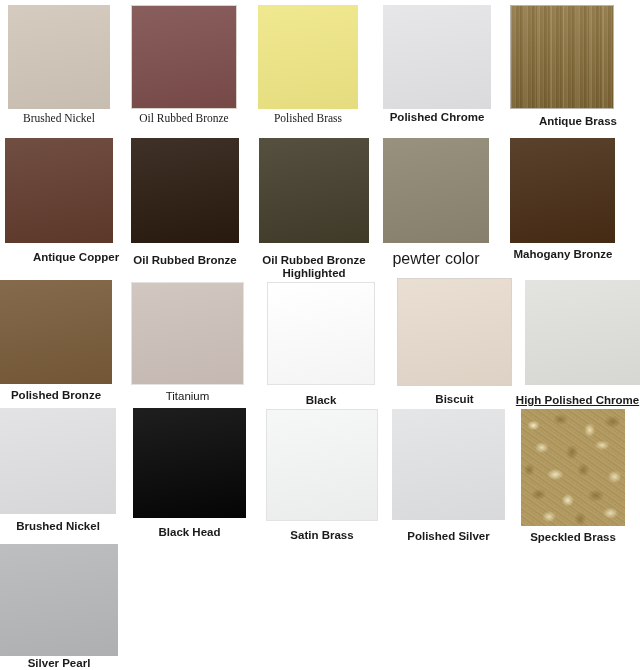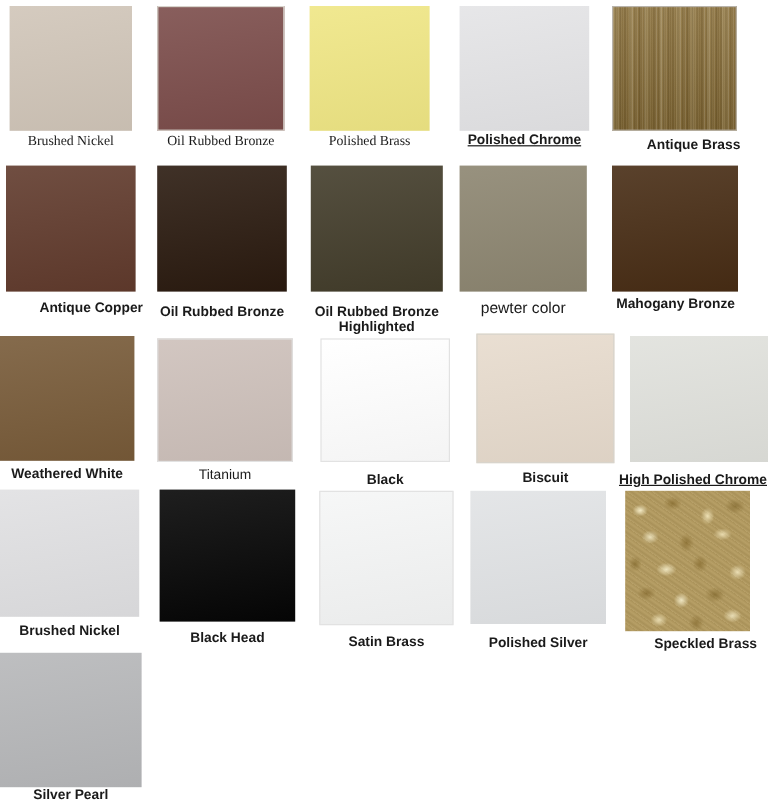--- a/index.html
+++ b/index.html
@@ -54,21 +54,21 @@
     font-size: 11.5px;
     font-weight: 700;
   }
   .lab-sans {
     font-family: "Liberation Sans", sans-serif;
     font-size: 11.5px;
     font-weight: 400;
   }
   .lab-sans-lg {
     font-family: "Liberation Sans", sans-serif;
-    font-size: 13px;
+    font-size: 16px;
     font-weight: 400;
   }
   
   .bd-light { border: 1px solid #e2e2e2; }
   .bd-hair  { border: 1px solid #d8d4cc; }
   .bd-dark  { border: 1px solid #b9b4ac; }
   .bd-none  { border: 0; }
 
   
   .tex-brushed .swatch-inner {
@@ -135,21 +135,21 @@
       <div class="swatch bd-none sheen" style="width: 100px; height: 104px; background: rgb(239, 230, 132);">
         <div class="swatch-inner"></div>
       </div>
     </div>
     <div class="label lab-serif" style="left: 258px; top: 112px; width: 100px;">Polished Brass</div>
     <div class="cell" style="left: 383px; top: 5px; width: 108px; height: 104px;">
       <div class="swatch bd-none sheen" style="width: 108px; height: 104px; background: rgb(228, 228, 230);">
         <div class="swatch-inner"></div>
       </div>
     </div>
-    <div class="label lab-sans-bold" style="left: 383px; top: 111px; width: 108px; text-decoration: underline;">Polished Chrome</div>
+    <div class="label lab-sans-bold" style="left: 383px; top: 111px; width: 108px;">Polished Chrome</div>
     <div class="cell" style="left: 510px; top: 5px; width: 104px; height: 104px;">
       <div class="swatch bd-dark tex-brushed" style="width: 104px; height: 104px; background: rgb(138, 111, 56);">
         <div class="swatch-inner"></div>
       </div>
     </div>
     <div class="label lab-sans-bold" style="left: 526px; top: 115px; width: 104px;">Antique Brass</div>
     <div class="cell" style="left: 5px; top: 138px; width: 108px; height: 105px;">
       <div class="swatch bd-none sheen" style="width: 108px; height: 105px; background: rgb(96, 58, 44);">
         <div class="swatch-inner"></div>
       </div>
@@ -178,21 +178,21 @@
       <div class="swatch bd-none sheen" style="width: 105px; height: 105px; background: rgb(71, 44, 20);">
         <div class="swatch-inner"></div>
       </div>
     </div>
     <div class="label lab-sans-bold" style="left: 508px; top: 248px; width: 110px;">Mahogany Bronze</div>
     <div class="cell" style="left: 0px; top: 280px; width: 112px; height: 104px;">
       <div class="swatch bd-none sheen" style="width: 112px; height: 104px; background: rgb(119, 90, 56);">
         <div class="swatch-inner"></div>
       </div>
     </div>
-    <div class="label lab-sans-bold" style="left: 0px; top: 389px; width: 112px;">Weathered White</div>
+    <div class="label lab-sans-bold" style="left: 0px; top: 389px; width: 112px;">Polished Bronze</div>
     <div class="cell" style="left: 131px; top: 282px; width: 113px; height: 103px;">
       <div class="swatch bd-light sheen" style="width: 113px; height: 103px; background: rgb(205, 192, 186);">
         <div class="swatch-inner"></div>
       </div>
     </div>
     <div class="label lab-sans" style="left: 131px; top: 390px; width: 113px;">Titanium</div>
     <div class="cell" style="left: 267px; top: 282px; width: 108px; height: 103px;">
       <div class="swatch bd-light sheen" style="width: 108px; height: 103px; background: rgb(255, 255, 255);">
         <div class="swatch-inner"></div>
       </div>
@@ -232,20 +232,20 @@
       <div class="swatch bd-none sheen" style="width: 113px; height: 111px; background: rgb(225, 227, 229);">
         <div class="swatch-inner"></div>
       </div>
     </div>
     <div class="label lab-sans-bold" style="left: 392px; top: 530px; width: 113px;">Polished Silver</div>
     <div class="cell" style="left: 521px; top: 409px; width: 104px; height: 117px;">
       <div class="swatch bd-none tex-speckled" style="width: 104px; height: 117px; background: rgb(179, 154, 94);">
         <div class="swatch-inner"></div>
       </div>
     </div>
-    <div class="label lab-sans-bold" style="left: 536px; top: 531px; width: 104px;">Speckled Brass</div>
+    <div class="label lab-sans-bold" style="left: 521px; top: 531px; width: 104px;">Speckled Brass</div>
     <div class="cell" style="left: 0px; top: 544px; width: 118px; height: 112px;">
       <div class="swatch bd-none sheen" style="width: 118px; height: 112px; background: rgb(182, 183, 185);">
         <div class="swatch-inner"></div>
       </div>
     </div>
     <div class="label lab-sans-bold" style="left: 0px; top: 657px; width: 118px;">Silver Pearl</div>
   </div>
 
 </body></html>

